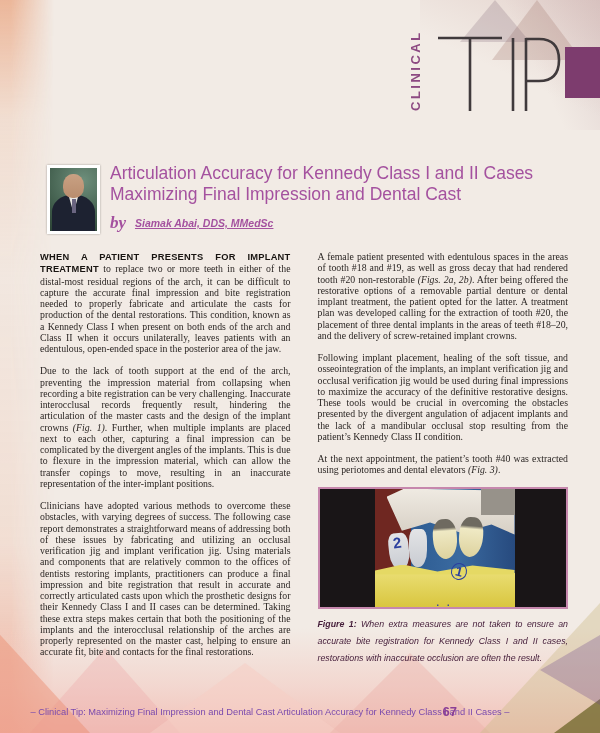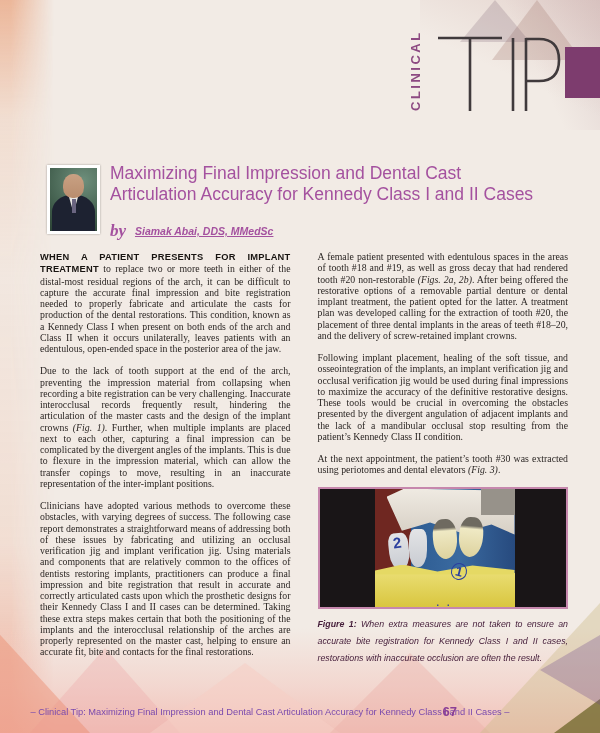--- a/index.html
+++ b/index.html
@@ -61,21 +61,21 @@
     background:radial-gradient(circle at 70% 20%, #6e8f7c, #3c5847 70%, #2c4335);}
   .head{position:absolute;left:13px;top:6px;width:21px;height:24px;border-radius:48% 48% 44% 44%;
     background:linear-gradient(180deg,#c9a183,#b98d6e);}
   .shoulders{position:absolute;left:2px;top:27px;width:43px;height:38px;border-radius:45% 45% 0 0;
     background:#1d2231;}
   .shirt{position:absolute;left:19px;top:29px;width:9px;height:16px;background:#e8e6e2;
     clip-path:polygon(0 0,100% 0,50% 100%);}
   .tie{position:absolute;left:22px;top:31px;width:4px;height:14px;background:#6a6580;}
   .title-text{margin-left:63px;font-family:"Liberation Sans",sans-serif;
     font-size:17.5px;line-height:21px;color:#a4519f;}
-  .byline{margin-left:63px;margin-top:15px;font-family:"Liberation Sans",sans-serif;
+  .byline{margin-left:63px;margin-top:7px;font-family:"Liberation Sans",sans-serif;
     font-size:10.5px;color:#a4519f;}
   .by-glyph{font-family:"Liberation Serif",serif;font-style:italic;font-size:17px;
     font-weight:bold;margin-right:6px;position:relative;top:1px;}
   .byline .name{font-weight:bold;font-style:italic;text-decoration:underline;}
 
   
   .columns{position:absolute;left:40px;top:251px;width:528px;display:flex;gap:27px;z-index:1;}
   .col{width:258px;font-size:9.8px;line-height:11.25px;color:#2b2624;text-align:justify;}
   .col p{margin:0 0 11px 0;}
   .lead-in{font-family:"Liberation Sans",sans-serif;font-weight:bold;font-size:9.3px;
@@ -152,22 +152,22 @@
 <div class="title-block">
   <div class="author-photo">
     <div class="photo-inner">
       <div class="shoulders"></div>
       <div class="shirt"></div>
       <div class="tie"></div>
       <div class="head"></div>
     </div>
   </div>
   <div class="title-text">
+    <div>Articulation Accuracy for Kennedy Class I and II Cases</div>
     <div>Maximizing Final Impression and Dental Cast</div>
-    <div>Articulation Accuracy for Kennedy Class I and II Cases</div>
   </div>
   <div class="byline">
     <span class="by-glyph">by</span>
     <span class="name">Siamak Abai, DDS, MMedSc</span>
   </div>
 </div>
 
 <div class="columns">
 
   <div class="col">
@@ -179,21 +179,21 @@
     </p>
     <p>Clinicians have adopted various methods to overcome these obstacles, with varying degrees of success. The following case report demonstrates a straightforward means of addressing both of these issues by fabricating and utilizing an occlusal verification jig and implant verification jig. Using materials and components that are relatively common to the offices of dentists restoring implants, practitioners can produce a final impression and bite registration that result in accurate and correctly articulated casts upon which the prosthetic designs for their Kennedy Class I and II cases can be determined. Taking these extra steps makes certain that both the positioning of the implants and the interocclusal relationship of the arches are properly represented on the master cast, helping to ensure an accurate fit, bite and contacts for the final restorations.</p>
   </div>
 
   <div class="col">
     <p>
       <span>A female patient presented with edentulous spaces in the areas of tooth #18 and #19, as well as gross decay that had rendered tooth #20 non-restorable </span><span class="fig-ref">(Figs. 2a, 2b)</span><span>. After being offered the restorative options of a removable partial denture or dental implant treatment, the patient opted for the latter. A treatment plan was developed calling for the extraction of tooth #20, the placement of three dental implants in the areas of teeth #18–20, and the delivery of screw-retained implant crowns.</span>
     </p>
     <p>Following implant placement, healing of the soft tissue, and osseointegration of the implants, an implant verification jig and occlusal verification jig would be used during final impressions to maximize the accuracy of the definitive restorative designs. These tools would be crucial in overcoming the obstacles presented by the divergent angulation of adjacent implants and the lack of a mandibular occlusal stop resulting from the patient’s Kennedy Class II condition.</p>
     <p>
-      <span>At the next appointment, the patient’s tooth #30 was extracted using periotomes and dental elevators </span><span class="fig-ref">(Fig. 3)</span><span>.</span>
+      <span>At the next appointment, the patient’s tooth #40 was extracted using periotomes and dental elevators </span><span class="fig-ref">(Fig. 3)</span><span>.</span>
     </p>
 
     <div class="figure-frame">
       <div class="figure-photo">
         <div class="plaster"></div>
         <div class="articulator"></div>
         <div class="tooth tooth1"></div>
         <div class="tooth tooth2"></div>
         <div class="crown crown1"></div>
         <div class="crown crown2"></div>

